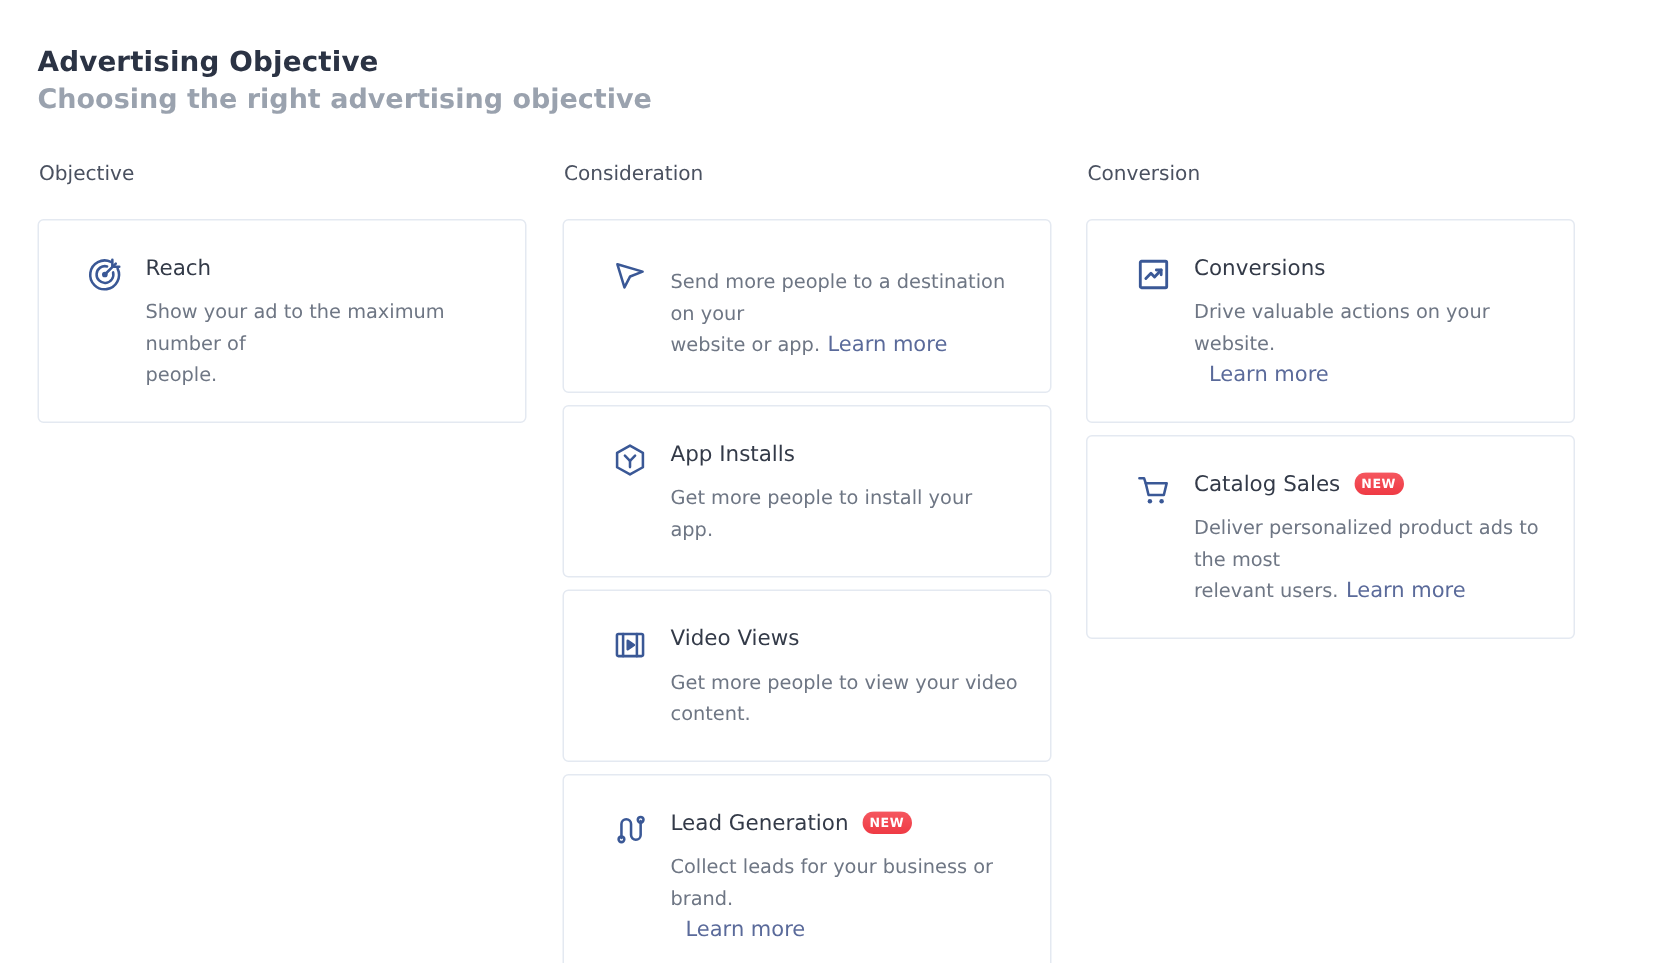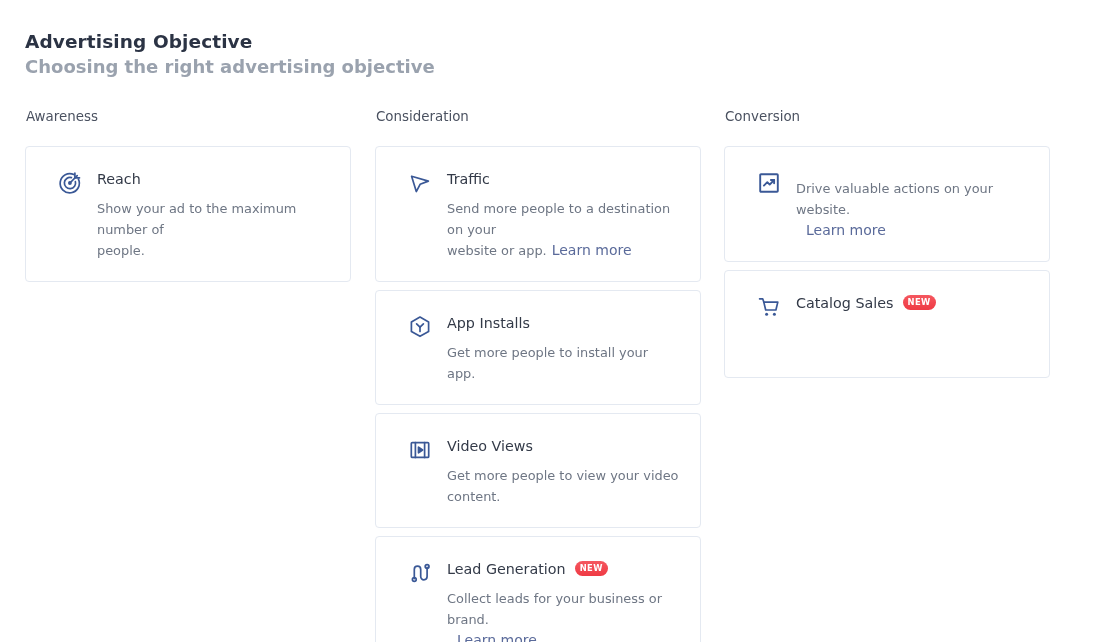--- a/index.html
+++ b/index.html
@@ -132,21 +132,21 @@
 <div class="page">
 
   <div class="header">
     <div class="page-title">Advertising Objective</div>
     <div class="page-subtitle">Choosing the right advertising objective</div>
   </div>
 
   <div class="columns">
 
     <div class="column awareness">
-      <div class="column-title">Awareness</div>
+      <div class="column-title">Objective</div>
 
       <div class="card card-awareness">
         <span class="card-icon">
           <svg viewBox="0 0 26 26" fill="none" stroke="currentColor" stroke-width="1.7" stroke-linecap="round" stroke-linejoin="round">
             <path d="M21.4 9.1A9.6 9.6 0 1 1 16.9 4.6"></path>
             <path d="M18.4 11.6A5.6 5.6 0 1 1 14.4 7.6"></path>
             <circle cx="12.9" cy="13" r="1.9" fill="currentColor" stroke="none"></circle>
             <path d="M12.9 13 20.2 5.7"></path>
             <path d="M17.9 3.2v4.6h4.6"></path>
           </svg>
@@ -166,23 +166,20 @@
     <div class="column consideration">
       <div class="column-title">Consideration</div>
 
       <div class="card card-traffic">
         <span class="card-icon">
           <svg viewBox="0 0 26 26" fill="none" stroke="currentColor" stroke-width="1.7" stroke-linecap="round" stroke-linejoin="round">
             <path d="M4.6 6.2 21.4 11.1 13.1 14.3 9.3 21.6Z"></path>
           </svg>
         </span>
         <div class="card-body">
-          <div class="card-title-row">
-            <span class="card-title">Traffic</span>
-          </div>
           <div class="card-desc">
             <span class="desc-line">Send more people to a destination on your</span>
             <span class="desc-line"><span>website or app.</span><a class="learn-more">Learn more</a></span>
           </div>
         </div>
       </div>
 
       <div class="card card-appinstall">
         <span class="card-icon">
           <svg viewBox="0 0 26 26" fill="none" stroke="currentColor" stroke-width="1.7" stroke-linecap="round" stroke-linejoin="round">
@@ -245,20 +242,23 @@
 
       <div class="card card-conversions">
         <span class="card-icon">
           <svg viewBox="0 0 26 26" fill="none" stroke="currentColor" stroke-width="1.9" stroke-linecap="round" stroke-linejoin="round">
             <rect x="4.2" y="4.2" width="17.6" height="17.6" rx="0.8"></rect>
             <path d="M7.9 15.6 11.3 12.2 13.7 14.6 18.1 10"></path>
             <path d="M14.9 10h3.2v3.2"></path>
           </svg>
         </span>
         <div class="card-body">
+          <div class="card-title-row">
+            <span class="card-title">Conversions</span>
+          </div>
           <div class="card-desc">
             <span class="desc-line">Drive valuable actions on your website.</span>
             <span class="desc-line indent"><a class="learn-more">Learn more</a></span>
           </div>
         </div>
       </div>
 
       <div class="card card-catalog">
         <span class="card-icon">
           <svg viewBox="0 0 26 26" fill="none" stroke="currentColor" stroke-width="1.7" stroke-linecap="round" stroke-linejoin="round">
@@ -266,18 +266,22 @@
             <path d="M7.8 8.1h14l-1.9 7.9H9.7Z"></path>
             <circle cx="10.6" cy="20.2" r="1.5" fill="currentColor" stroke="none"></circle>
             <circle cx="18.4" cy="20.2" r="1.5" fill="currentColor" stroke="none"></circle>
           </svg>
         </span>
         <div class="card-body">
           <div class="card-title-row">
             <span class="card-title">Catalog Sales</span>
             <span class="badge-new">NEW</span>
           </div>
+          <div class="card-desc">
+            <span class="desc-line">Deliver personalized product ads to the most</span>
+            <span class="desc-line"><span>relevant users.</span><a class="learn-more">Learn more</a></span>
+          </div>
         </div>
       </div>
     </div>
 
   </div>
 </div>
 
 </body></html>

